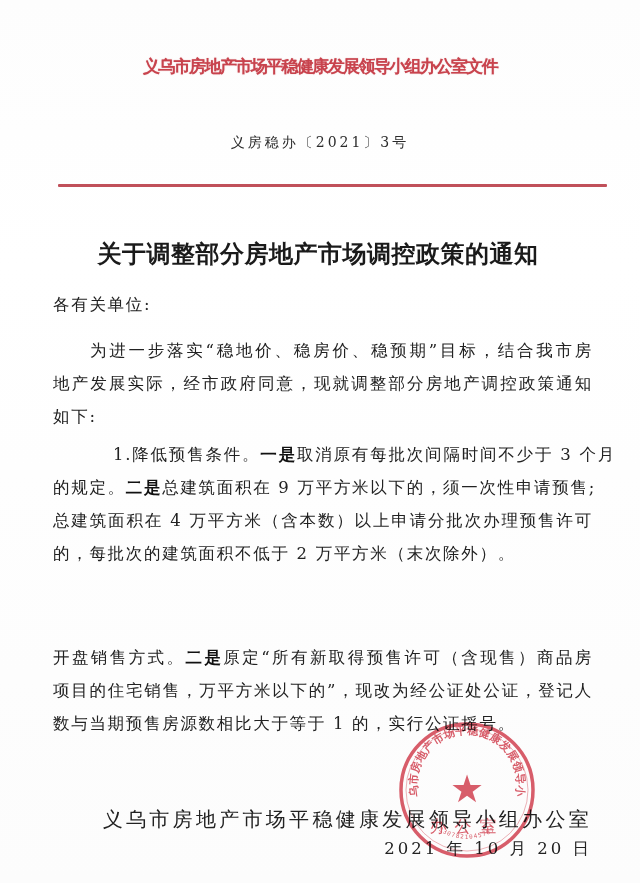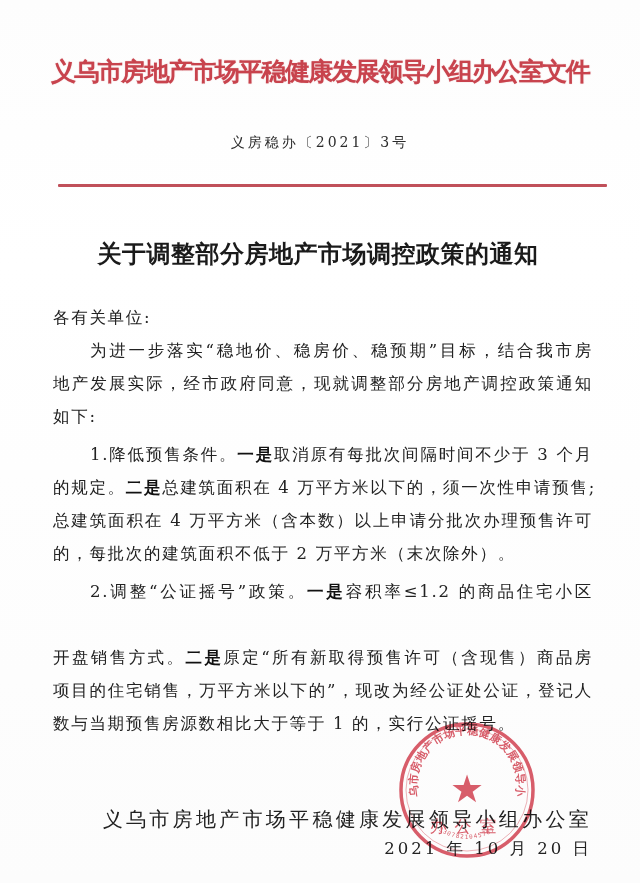--- a/index.html
+++ b/index.html
@@ -23,21 +23,21 @@
       background: linear-gradient(180deg, #fdfdfd 0%, #ffffff 30%, #fcfcfc 100%);
     }
     .header-title {
       position: absolute;
       left: 0;
       top: 55px;
       width: 640px;
       text-align: center;
       font-family: "DejaVu Sans", "Liberation Sans", sans-serif;
       font-weight: bold;
-      font-size: 25px;
+      font-size: 17px;
       letter-spacing: -1.6px;
       color: #c8434d;
       text-shadow: 0 0 1px rgba(200,67,77,0.6);
       white-space: nowrap;
     }
     .doc-number {
       position: absolute;
       left: 0;
       top: 134px;
       width: 640px;
@@ -124,38 +124,35 @@
 <div class="page">
 
   <div class="header-title">义乌市房地产市场平稳健康发展领导小组办公室文件</div>
 
   <div class="doc-number">义房稳办〔2021〕3号</div>
 
   <div class="red-rule"></div>
 
   <div class="notice-title">关于调整部分房地产市场调控政策的通知</div>
 
-  <div class="body-line nojust" style="top:307px;">各有关单位:</div>
+  <div class="body-line nojust" style="top:294px;">各有关单位:</div>
 
   <div class="body-line" style="top:373px;">地产发展实际，经市政府同意，现就调整部分房地产调控政策通知</div>
   <div class="body-line indent" style="top:340px;">为进一步落实“稳地价、稳房价、稳预期”目标，结合我市房</div>
   <div class="body-line nojust" style="top:406px;">如下:</div>
 
-  <div class="body-line indent" style="top:444px;">
+  <div class="body-line indent" style="top:444px;margin-left:23px;">
     <span>1.降低预售条件。</span><b>一是</b><span>取消原有每批次间隔时间不少于 3 个月</span>
   </div>
   <div class="body-line" style="top:477px;">
-    <span>的规定。</span><b>二是</b><span>总建筑面积在 4 万平方米以下的，须一次性申请预售;</span>
+    <span>的规定。</span><b>二是</b><span>总建筑面积在 9 万平方米以下的，须一次性申请预售;</span>
   </div>
   <div class="body-line" style="top:510px;">总建筑面积在 4 万平方米（含本数）以上申请分批次办理预售许可</div>
   <div class="body-line nojust" style="top:543px;">的，每批次的建筑面积不低于 2 万平方米（末次除外）。</div>
 
-  <div class="body-line indent" style="top:581px;">
-    <span>2.调整“公证摇号”政策。</span><b>一是</b><span>容积率≤1.2 的商品住宅小区</span>
-  </div>
   <div class="body-line" style="top:647px;">
     <span>开盘销售方式。</span><b>二是</b><span>原定“所有新取得预售许可（含现售）商品房</span>
   </div>
   <div class="body-line" style="top:680px;">项目的住宅销售，万平方米以下的”，现改为经公证处公证，登记人</div>
   <div class="body-line nojust" style="top:713px;">数与当期预售房源数相比大于等于 1 的，实行公证摇号。</div>
 
   <div class="sign-org">义乌市房地产市场平稳健康发展领导小组办公室</div>
   <div class="sign-date">2021 年 10 月 20 日</div>
 
   <svg class="seal" viewBox="0 0 140 140">

